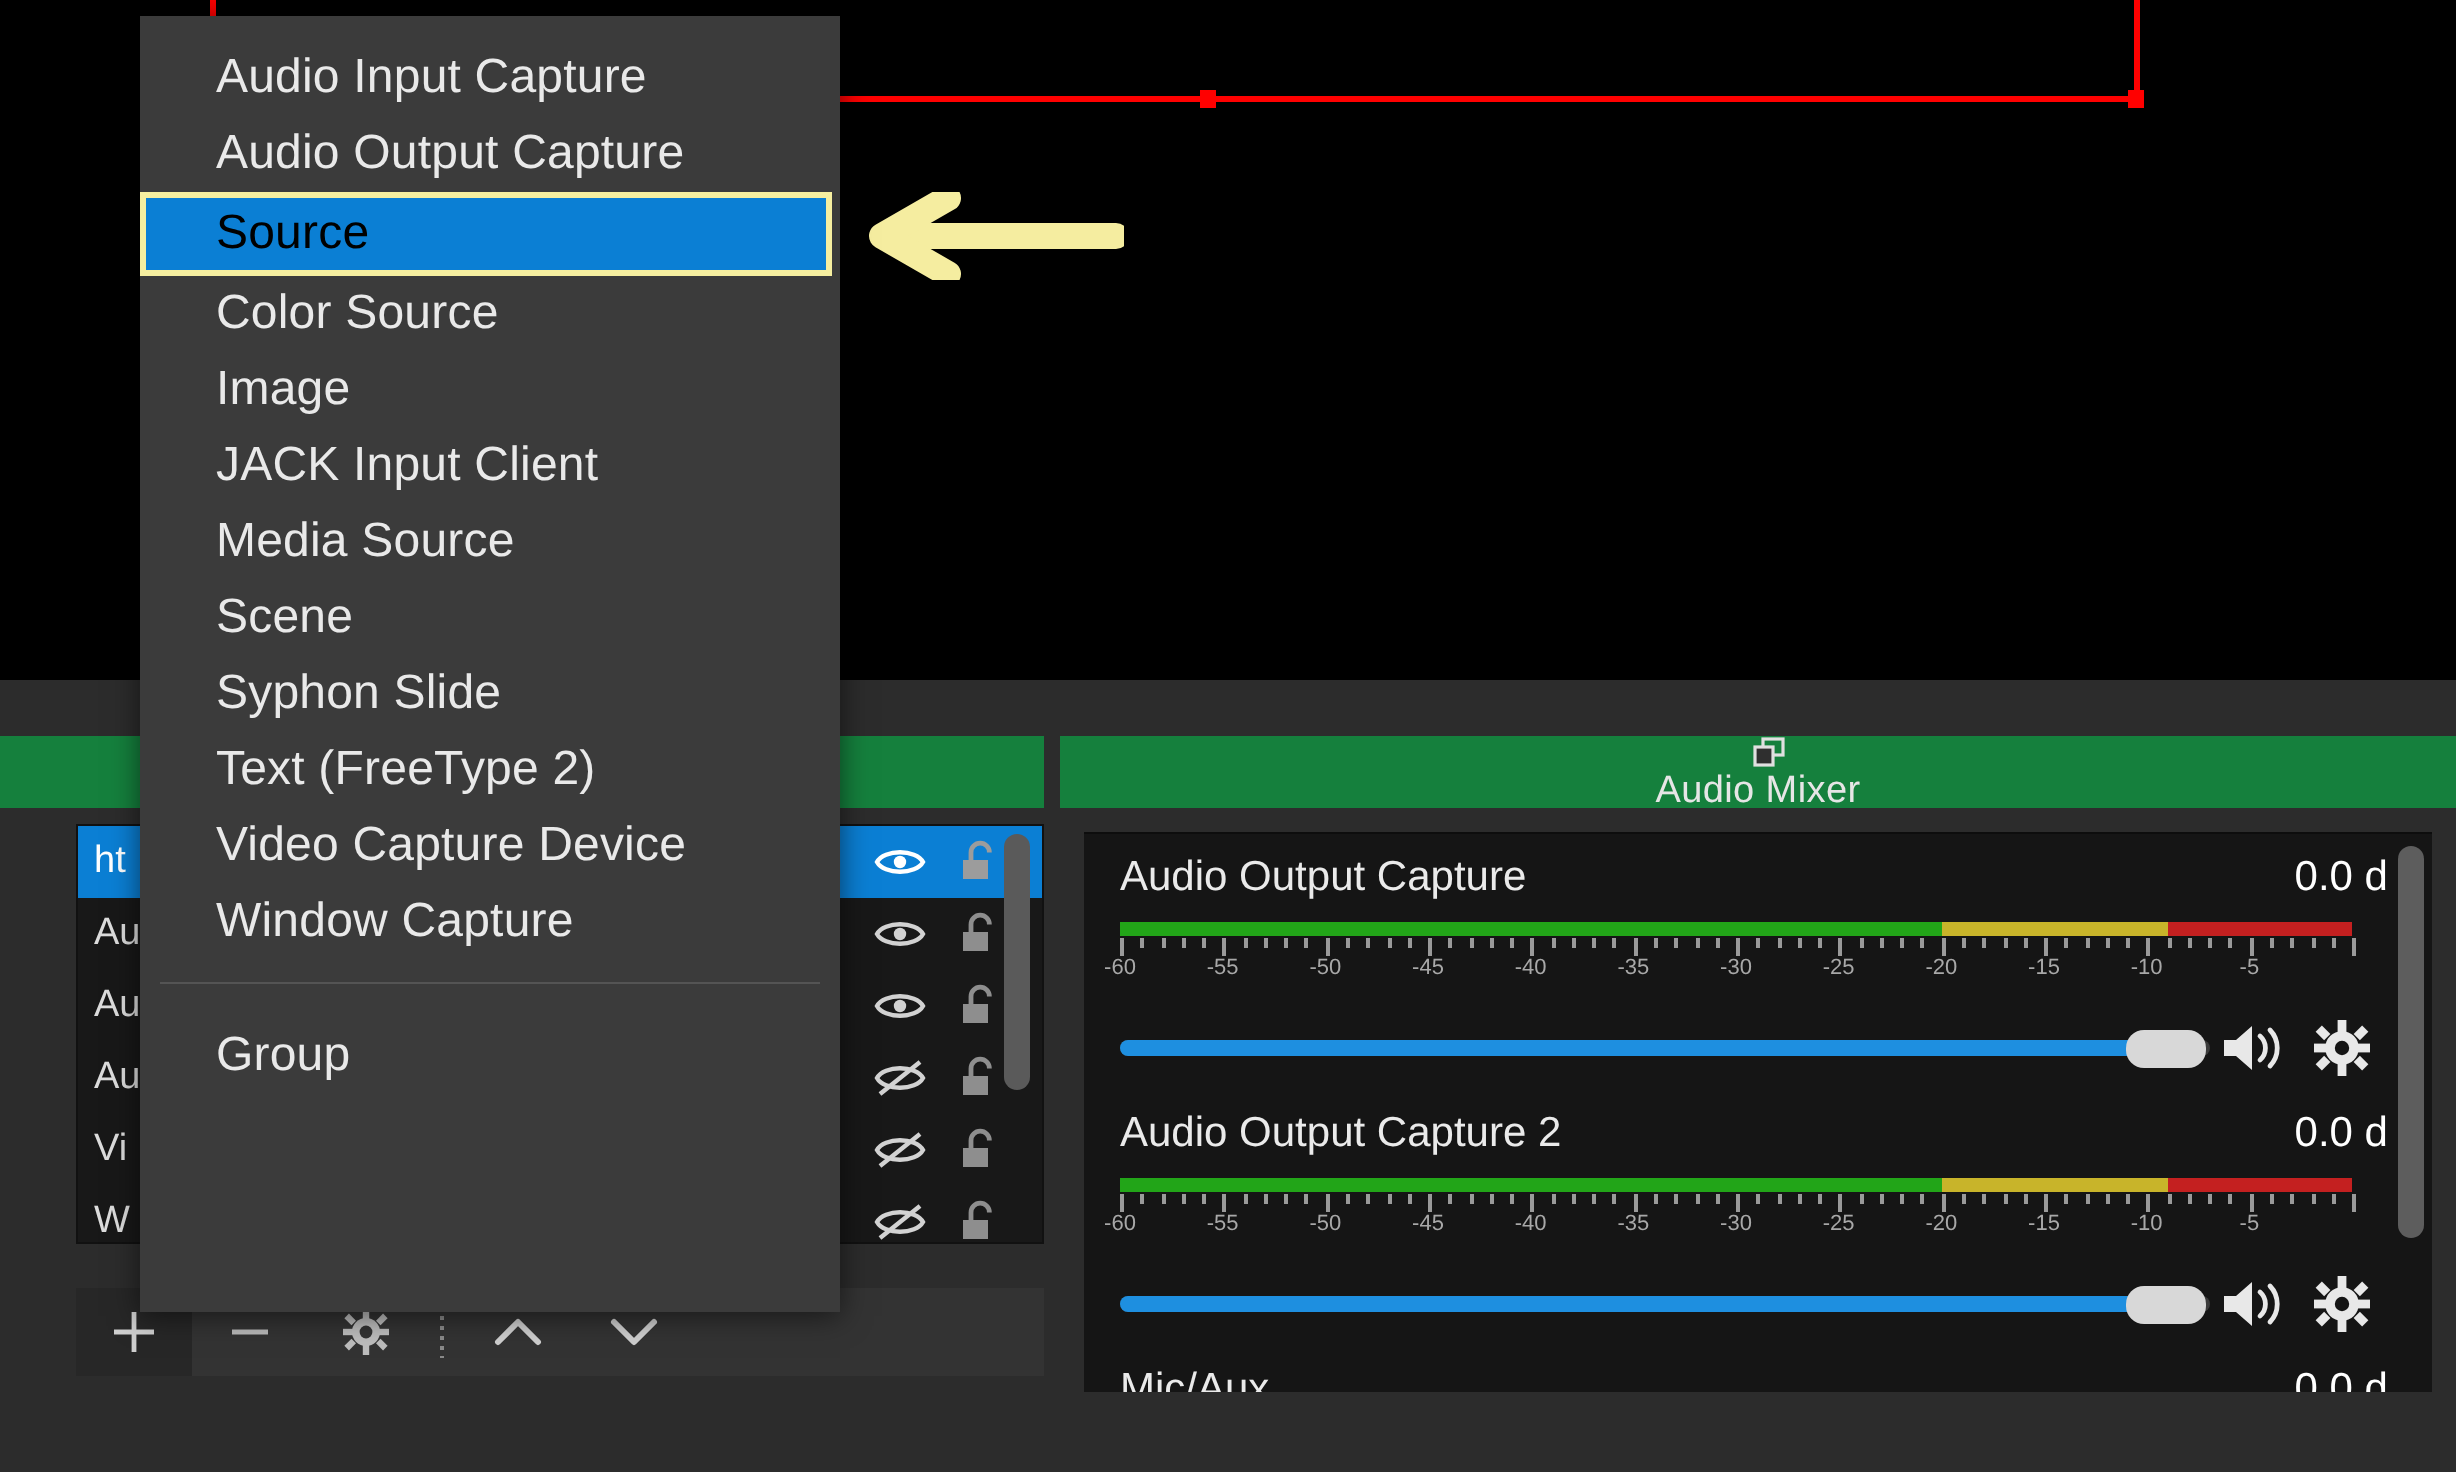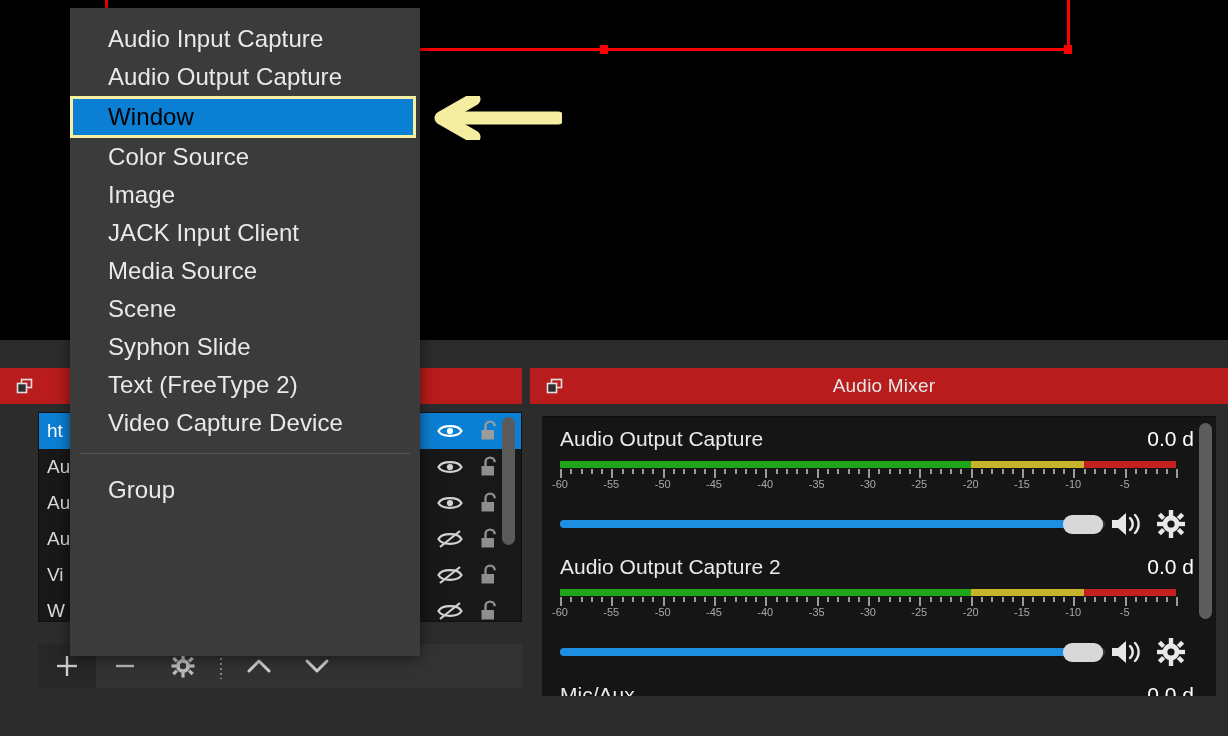--- a/index.html
+++ b/index.html
@@ -33,22 +33,22 @@
   }
 
   
   .dock {
     position: absolute; left: 0; top: 340px; width: 1228px; height: 396px;
     background: #2c2c2c;
   }
 
   .panel-titlebar {
     position: absolute; height: 36px;
-    background: #b91c1c;
-    display: flex; align-items: center;
+    background: #15803d;
+    display: flex; align-items: center; flex-direction: column;
   }
   .panel-title {
     flex: 1; text-align: center; color: #e6e6e6;
     font-size: 19px; letter-spacing: .2px;
   }
   .popout-btn {
     width: 28px; height: 26px; margin-left: 10px;
     display: flex; align-items: center; justify-content: center;
     border-radius: 4px;
   }
@@ -620,28 +620,29 @@
           <div class="thumb"></div>
         </div>
       </div>
     </div>
   </div>
 
   <div class="ctx-menu">
     <div id="ctx-items">
         <div class="ctx-item">Audio Input Capture</div>
         <div class="ctx-item">Audio Output Capture</div>
-        <div class="ctx-item highlight">Window</div>
+        <div class="ctx-item highlight">Source</div>
         <div class="ctx-item">Color Source</div>
         <div class="ctx-item">Image</div>
         <div class="ctx-item">JACK Input Client</div>
         <div class="ctx-item">Media Source</div>
         <div class="ctx-item">Scene</div>
         <div class="ctx-item">Syphon Slide</div>
         <div class="ctx-item">Text (FreeType 2)</div>
         <div class="ctx-item">Video Capture Device</div>
+        <div class="ctx-item">Window Capture</div>
       </div>
     <div class="ctx-div"></div>
     <div class="ctx-spacer"></div>
     <div class="ctx-item">Group</div>
   </div>
 
 </div>
 
 </body></html>

